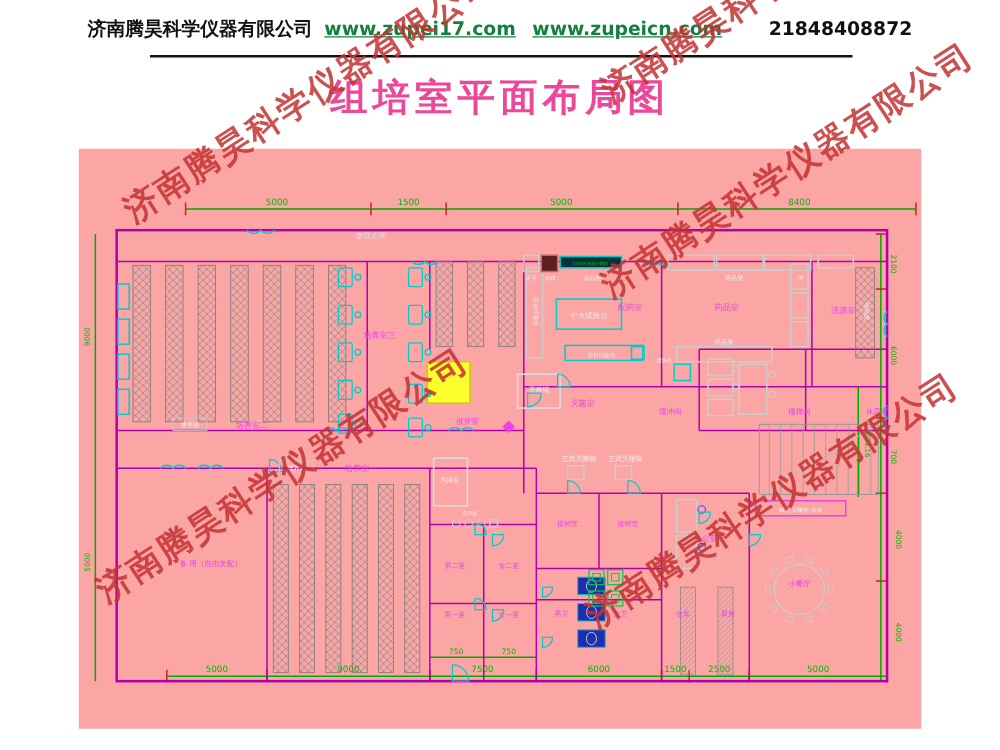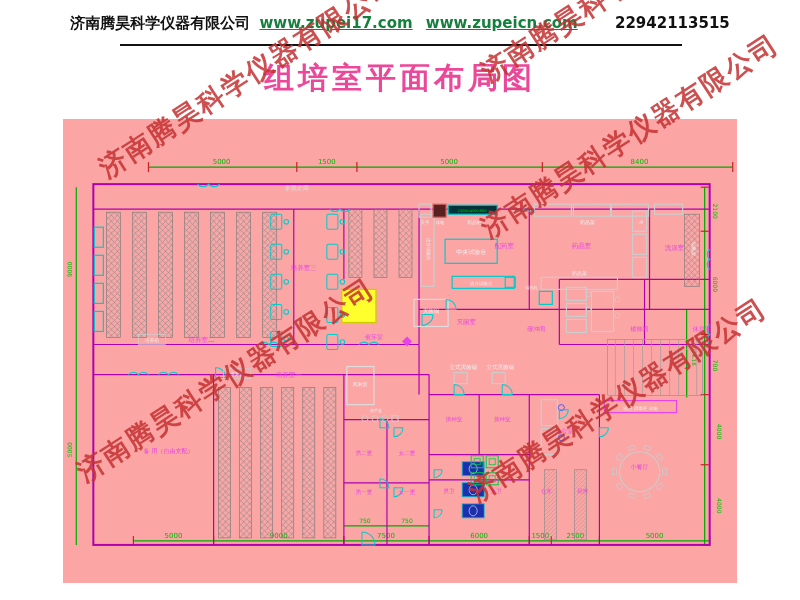--- a/index.html
+++ b/index.html
@@ -18,21 +18,21 @@
       pointer-events:none;z-index:5;}
   svg text{font-family:"DejaVu Sans","Liberation Sans",sans-serif;}
 </style>
 </head>
 <body>
 
 <div class="header">
   <span>济南腾昊科学仪器有限公司</span>
   <a href="#">www.zupei17.com</a>
   <a href="#">www.zupeicn.com</a>
-  <span class="phone">22942113515</span>
+  <span class="phone">21848408872</span>
 </div>
 <div class="hr"></div>
 <div class="title">组培室平面布局图</div>
 
 <div class="canvas">
   <svg id="fp" width="674" height="464" viewBox="0 0 672 463">
     <defs>
       <pattern id="hx" width="6" height="6" patternUnits="userSpaceOnUse">
         <path d="M0,0 L6,6 M6,0 L0,6" stroke="#8a8a8a" stroke-width="0.6"></path>
       </pattern>

